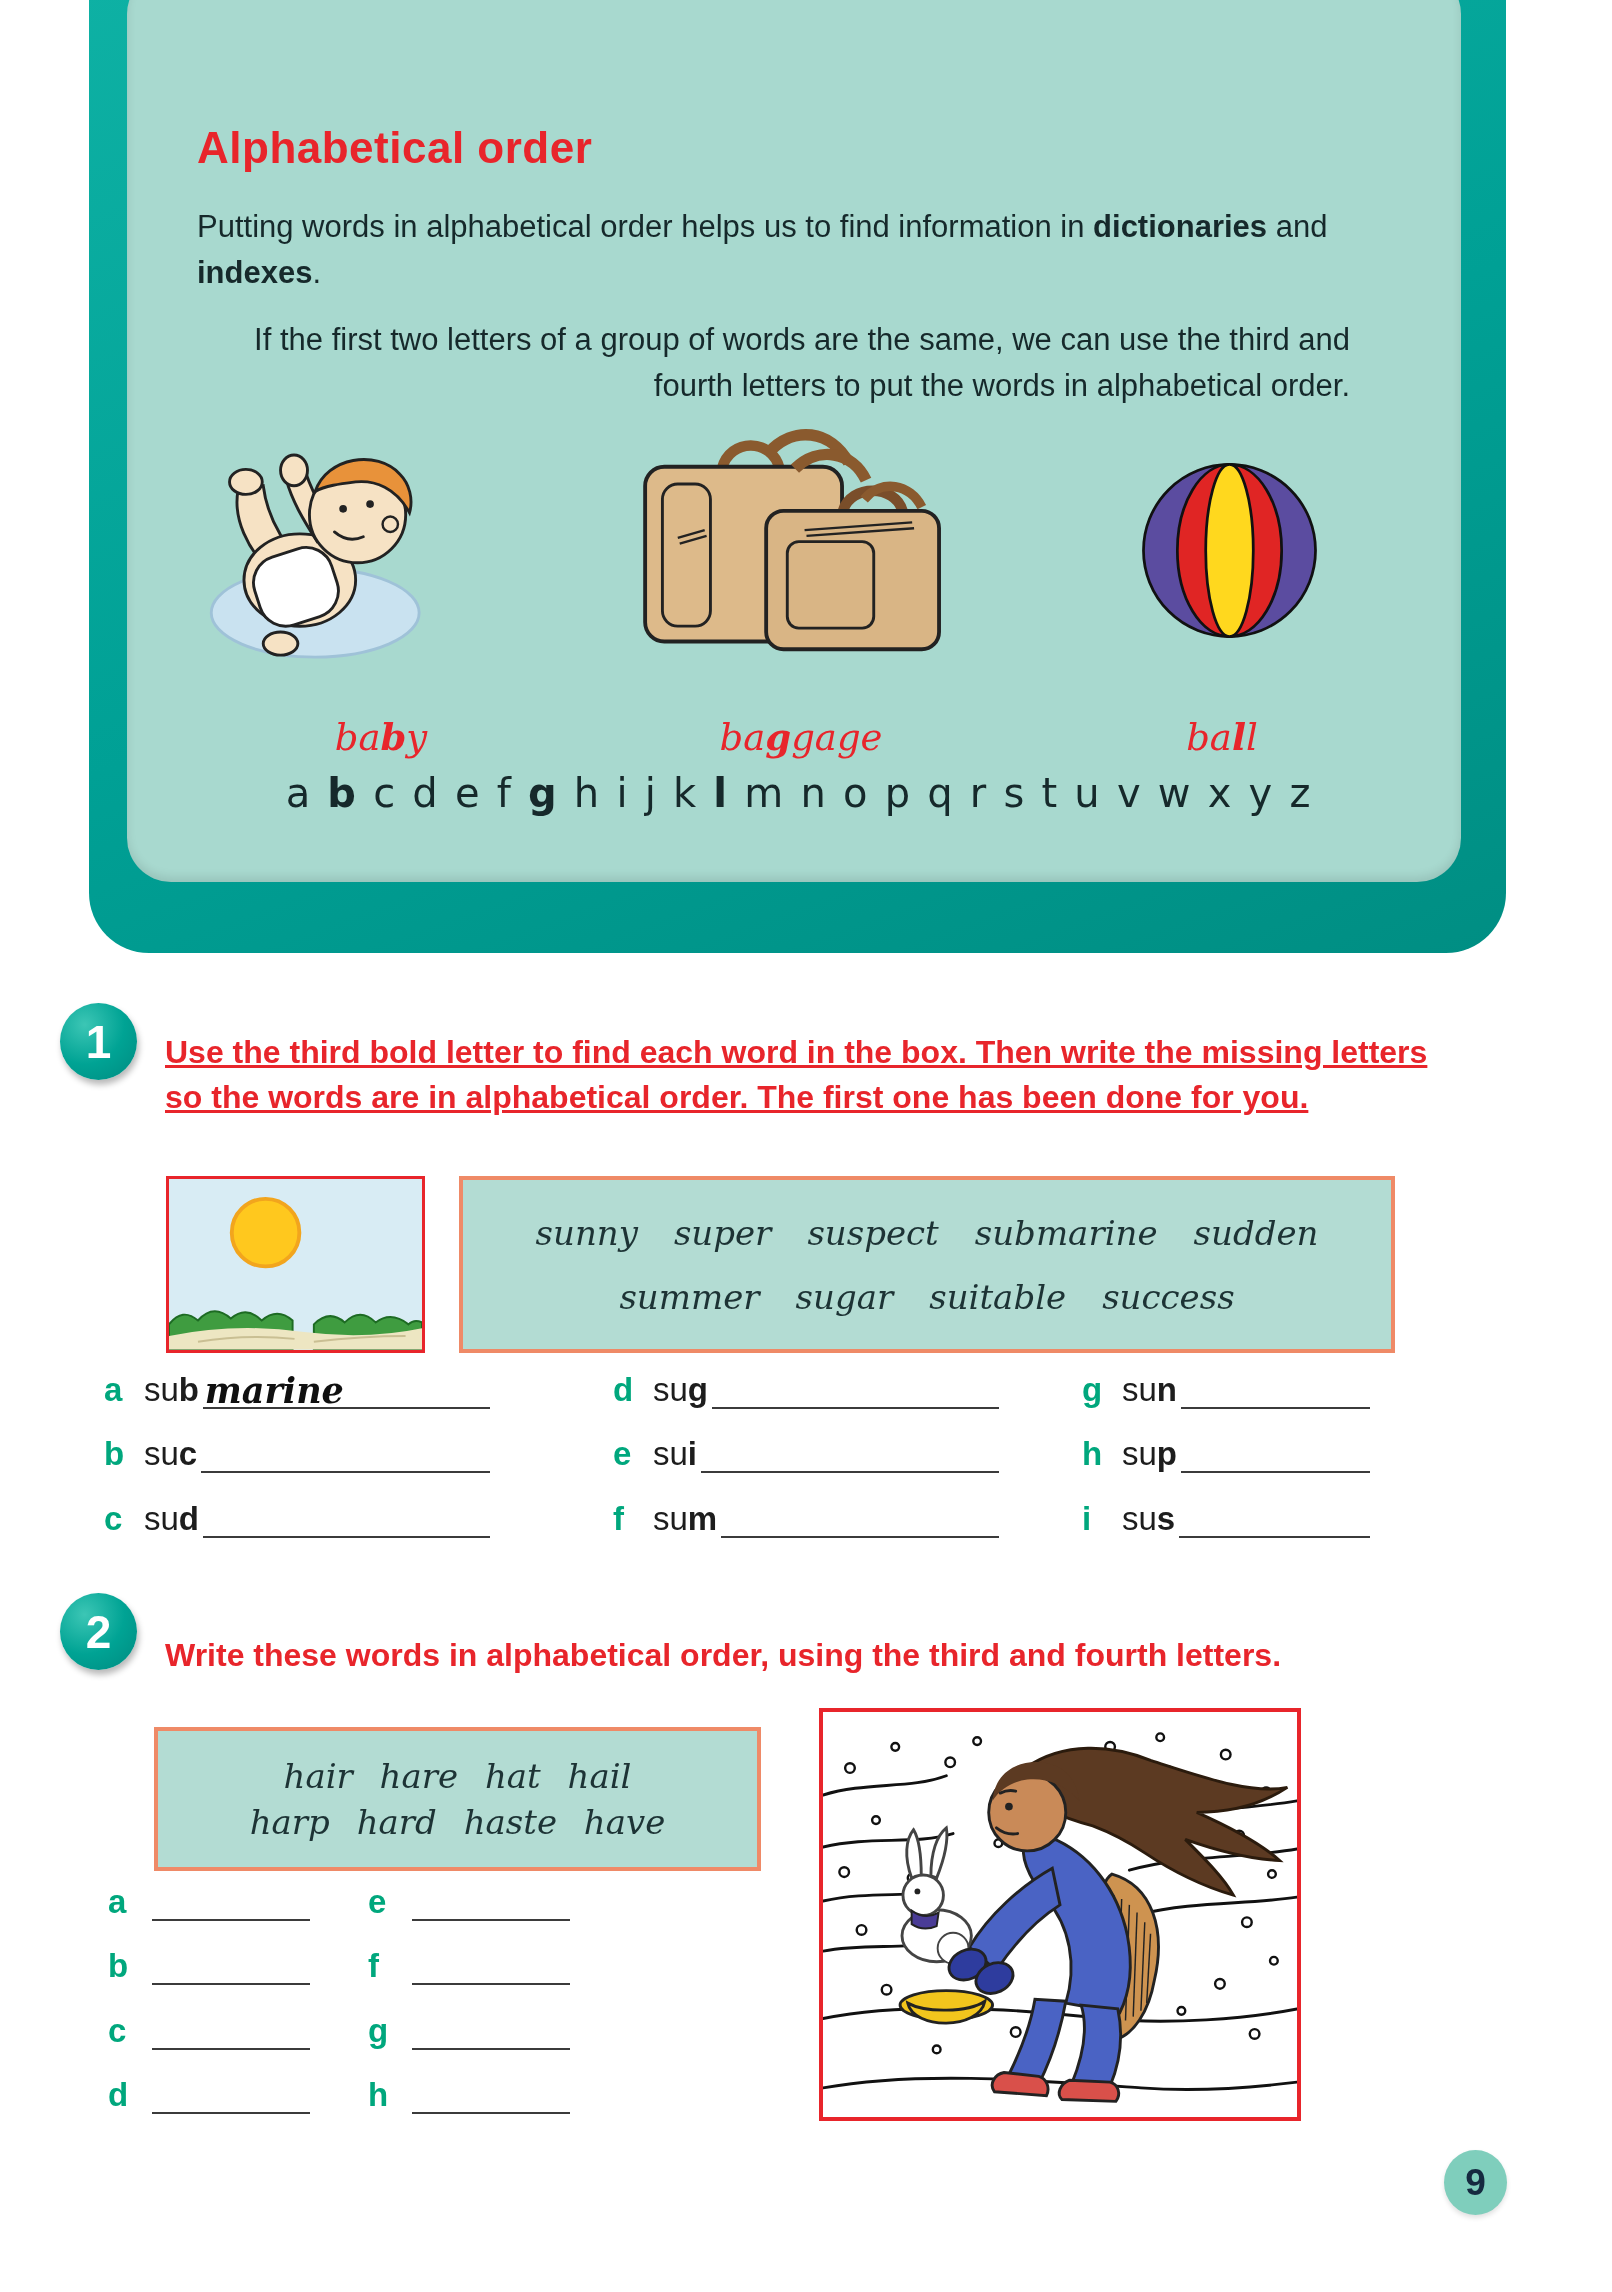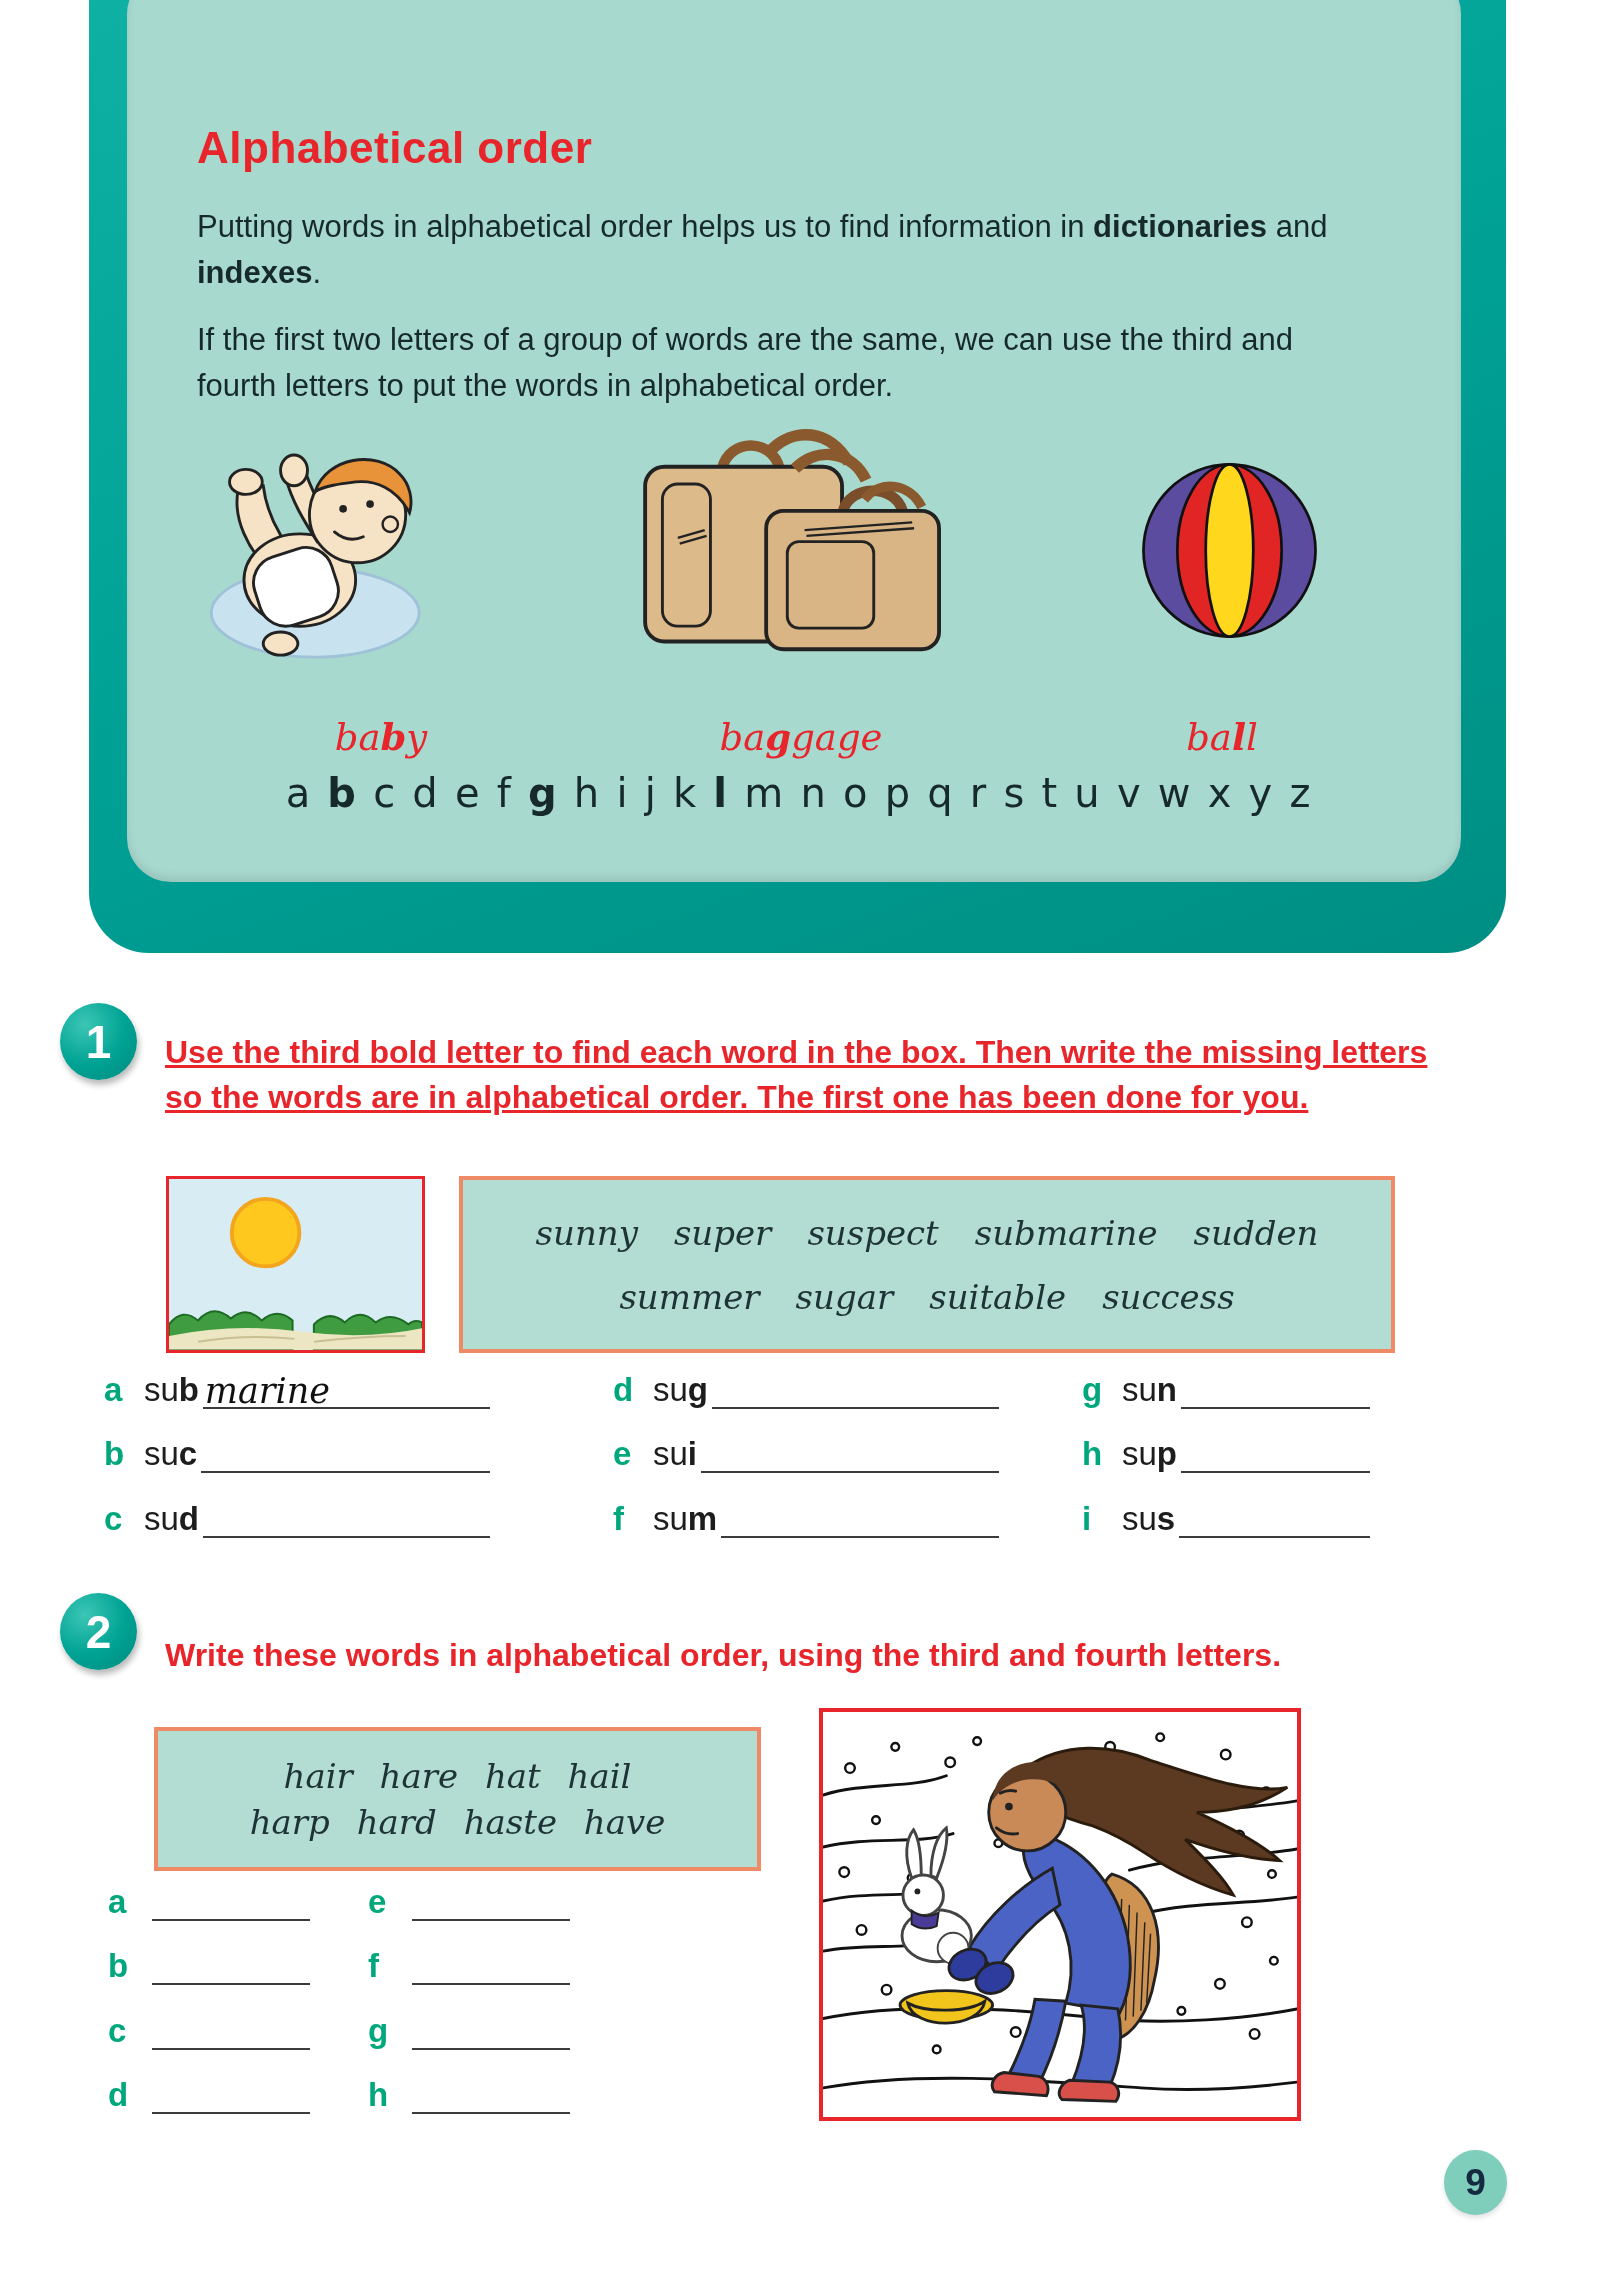--- a/index.html
+++ b/index.html
@@ -13,21 +13,21 @@
               border-radius:60px; }
   .card-panel { position:absolute; left:38px; top:37px; right:45px; bottom:71px;
                 background:#A8D9CF; border-radius:44px;
                 box-shadow: inset 0 -4.8px 9.6px rgba(0,0,0,0.10); }
 
   .lesson-title { position:absolute; left:197px; top:123px; font-size:44px; font-weight:bold;
                   color:#E8252B; letter-spacing:0.5px; }
   .lesson-para { position:absolute; left:197px; width:1153px; font-size:31px; line-height:46px;
                  color:#16292b; }
   #para1 { top:204px; }
-  #para2 { top:317px; }
+  #para2 { top:317px;text-align:right; }
   .bold { font-weight:bold; }
 
   .illo { position:absolute; }
   #baby-illo    { left:192px;  top:428px; width:231px; height:235px; }
   #baggage-illo { left:624px;  top:411px; width:341px; height:261px; }
   #ball-illo    { left:1138px; top:459px; width:183px; height:188px; }
 
   .ex-label { position:absolute; top:715px; width:250px; text-align:center;
               font-family:"DejaVu Serif", serif; font-style:italic; font-size:37px; color:#E8252B; }
   .ex-label b { font-weight:bold; }
@@ -67,21 +67,21 @@
   .pic-box svg { display:block; width:100%; height:100%; }
 
   
   .ans-item { position:absolute; display:flex; align-items:flex-end; height:42px; }
   .ans-letter { color:#00A77D; font-weight:bold; font-size:33px; width:40px; flex:none;
                 line-height:38px; }
   .ans-word { font-size:33px; color:#1d1d1d; line-height:38px; white-space:nowrap; }
   .ans-word b { font-weight:800; }
   .ans-line { flex:1; border-bottom:2.9px solid #3b3b3b; height:38px; position:relative; margin-left:3.8px; }
   .written { position:absolute; left:1.9px; bottom:-3.8px; font-family:"DejaVu Serif", serif;
-             font-style:italic; font-size:35px; color:#101010; white-space:nowrap; }
+             font-style:italic; font-size:35px; color:#101010; white-space:nowrap;font-weight:bold; }
 
   
   .page-badge { position:absolute; left:1444px; top:2150px; width:63px; height:65px; border-radius:50%;
                 background:#7FCEBC; color:#152a40; font-weight:bold; font-size:37px;
                 display:flex; align-items:center; justify-content:center;
                 box-shadow:0 2.9px 5.8px rgba(0,0,0,0.12); }
 </style>
 </head>
 <body>
 

